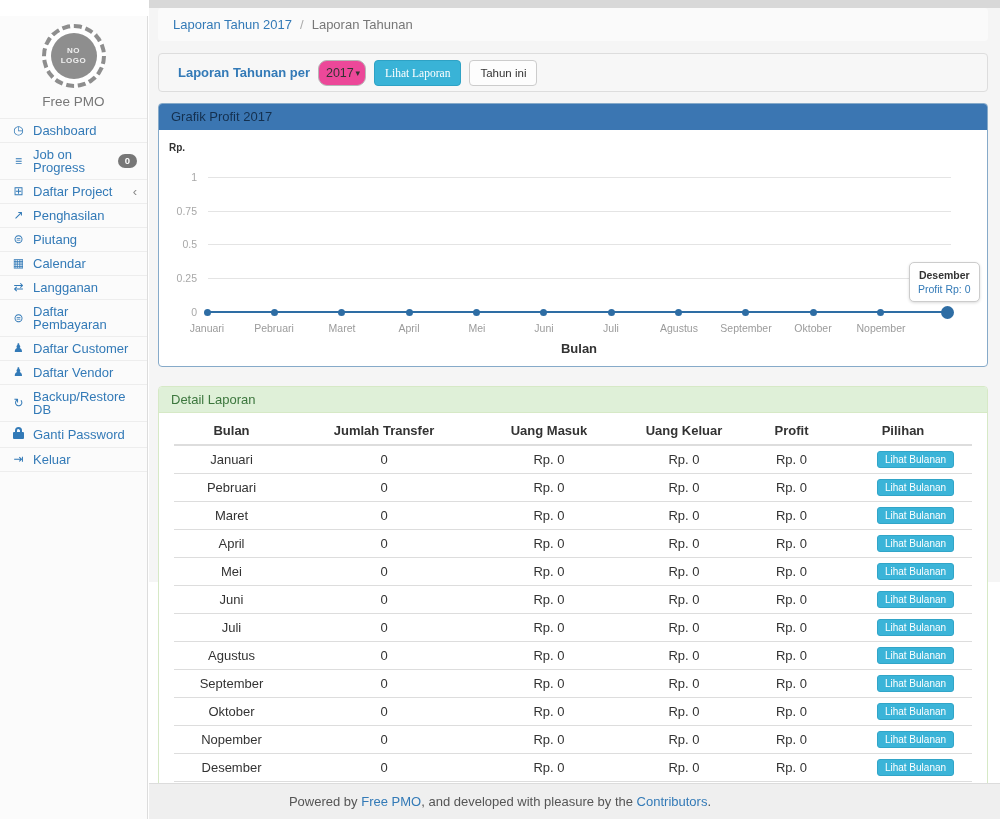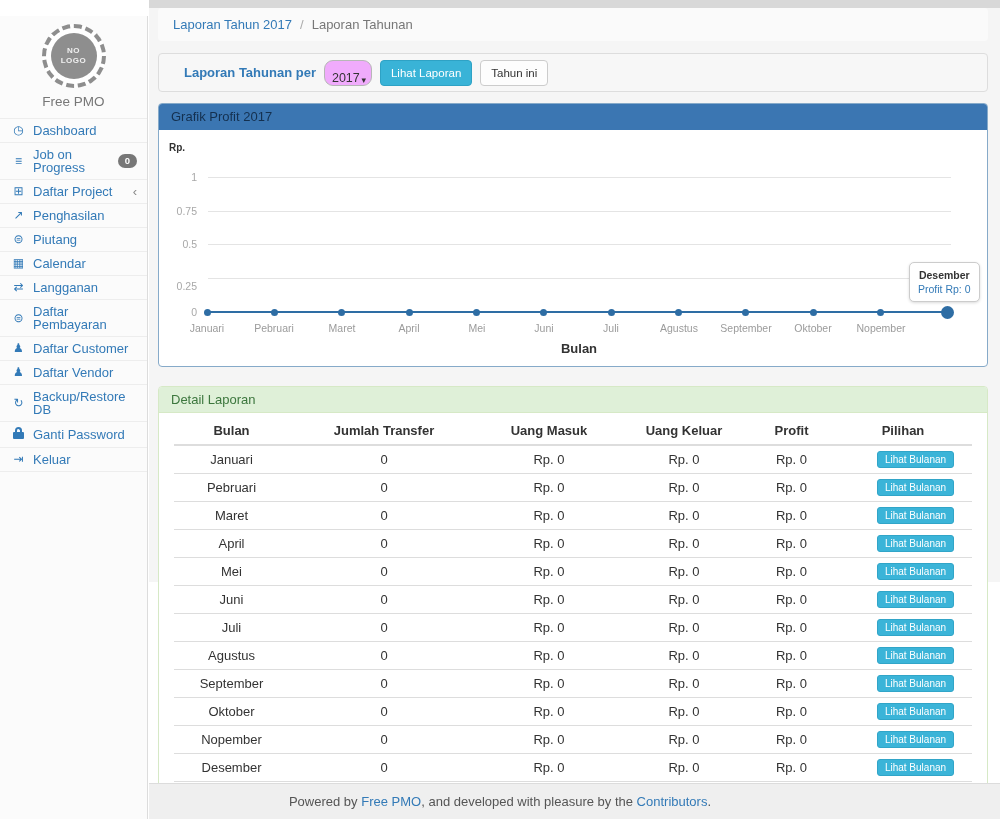--- a/index.html
+++ b/index.html
@@ -23,26 +23,26 @@
   .css-lock .lock-body { position:absolute; bottom:0; left:0; width:11px; height:7px; background:#337ab7; border-radius:1px; }
 
   
   .main { position:absolute; left:149px; top:0; width:851px; height:582px; background:#f5f5f5; }
   .top-strip { height:8px; background:#d8d8d8; }
   .breadcrumb-bar { margin:0 12px 12px 9px; height:33px; background:#fafafa; border-radius:4px; display:flex; align-items:center; padding:0 15px; font-size:13px; }
   .breadcrumb-link { color:#337ab7; cursor:pointer; }
   .breadcrumb-sep { color:#aaa; margin:0 8px; }
   .breadcrumb-current { color:#777; }
 
-  .filter-panel { margin:0 12px 11px 9px; height:39px; background:#f7f7f7; border:1px solid #ddd; border-radius:4px; display:flex; align-items:center; padding:0 25px; gap:8px; }
+  .filter-panel { margin:0 12px 11px 9px; height:39px; background:#f7f7f7; border:1px solid #ddd; border-radius:4px; display:flex; align-items:center; padding:0 19px; gap:8px; }
   .filter-label { color:#337ab7; font-weight:bold; font-size:13px; }
-  .year-select { width:48px; height:26px; background:#f0abfc; border:1px solid #b7b7b7; border-radius:9px; display:flex; align-items:flex-end; justify-content:space-between; padding:0 5px 0 7px; font-size:12.5px; color:#333; cursor:pointer; }
+  .year-select { width:48px; height:26px; background:#ec4899; border:1px solid #b7b7b7; border-radius:9px; display:flex; align-items:center; justify-content:space-between; padding:0 5px 0 7px; font-size:12.5px; color:#333; cursor:pointer; }
   .year-caret { font-size:9px; color:#333; }
   .btn { height:26px; border-radius:4px; font-size:11.5px; padding:0 10px; cursor:pointer; font-family:"Liberation Sans", sans-serif; }
-  .btn-info-lg { background:#39b3d7; border:1px solid #2ea2c5; color:#fff; }
+  .btn-info-lg { background:#39b3d7; border:1px solid #2ea2c5; color:#fff;font-family:Liberation Serif, serif; }
   .btn-default { background:#fdfdfd; border:1px solid #ccc; color:#333; }
 
   
   .chart-panel { margin:0 12px 19px 9px; background:#fff; border:1px solid #86aac9; border-radius:4px; }
   .chart-heading { height:26px; background:#3b76b2; color:#14304f; font-size:13px; padding:6px 12px; border-radius:3px 3px 0 0; line-height:13px; }
   .chart-body { position:relative; height:236px; }
   .y-axis-title { position:absolute; left:10px; top:12px; font-weight:bold; font-size:10px; color:#333; }
   .x-axis-title { position:absolute; left:378px; top:211px; width:84px; text-align:center; font-weight:bold; font-size:13px; color:#333; }
   .gridline { position:absolute; left:49px; width:743px; height:1px; background:#e4e4e4; }
   .ytick { position:absolute; left:0; width:38px; text-align:right; font-size:10.5px; color:#a8a8a8; }
@@ -169,21 +169,21 @@
 
       <div class="gridline" style="top:47px"></div>
       <div class="gridline" style="top:81px"></div>
       <div class="gridline" style="top:114px"></div>
       <div class="gridline" style="top:148px"></div>
       <div class="gridline" style="top:182px"></div>
 
       <span class="ytick" style="top:41px">1</span>
       <span class="ytick" style="top:75px">0.75</span>
       <span class="ytick" style="top:108px">0.5</span>
-      <span class="ytick" style="top:150px">0.25</span>
+      <span class="ytick" style="top:142px">0.25</span>
       <span class="ytick" style="top:176px">0</span>
 
       <div class="series-line"></div>
 
       <span class="dot" style="left:45px"></span>
       <span class="dot" style="left:112px"></span>
       <span class="dot" style="left:179px"></span>
       <span class="dot" style="left:247px"></span>
       <span class="dot" style="left:314px"></span>
       <span class="dot" style="left:381px"></span>

